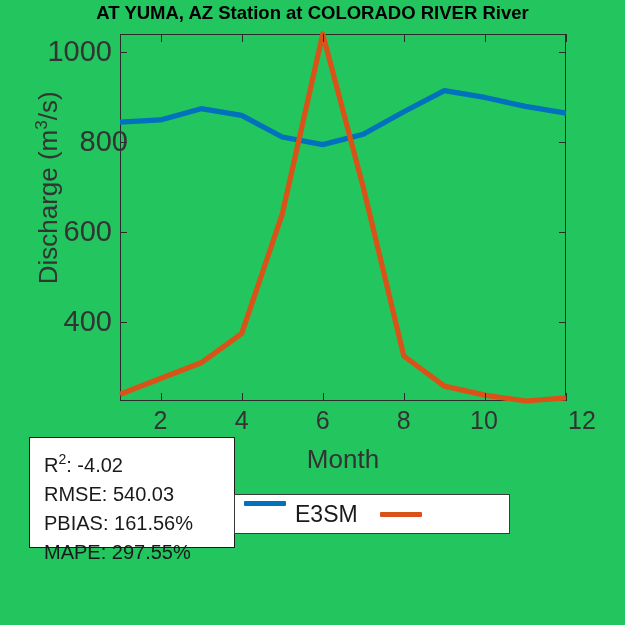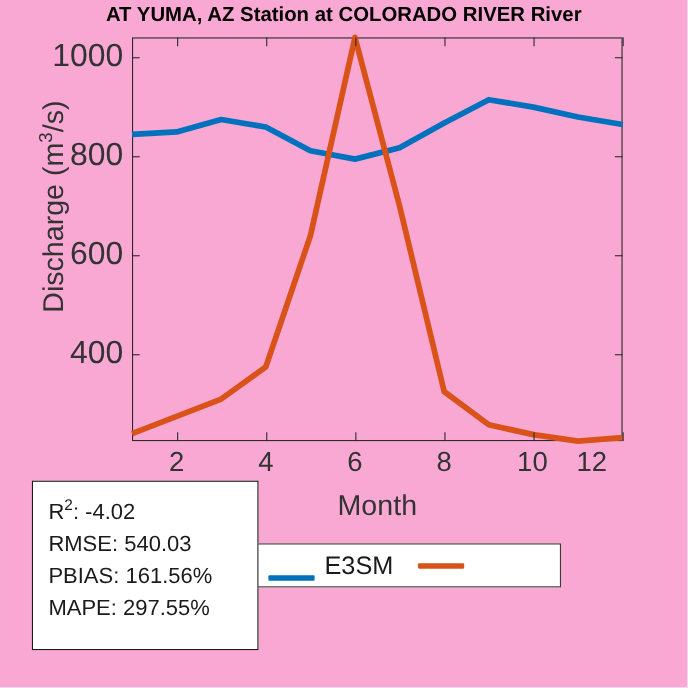--- a/index.html
+++ b/index.html
@@ -4,21 +4,21 @@
 <style>
   html, body {
     margin: 0;
     padding: 0;
     background: #ffffff;
   }
   #page {
     position: relative;
     width: 625px;
     height: 625px;
-    background: #f9a8d4;
+    background: #22c55e;
     font-family: "Liberation Sans", sans-serif;
     overflow: hidden;
   }
   
   #chart-title {
     position: absolute;
     left: 0;
     top: 2px;
     width: 625px;
     text-align: center;
@@ -111,21 +111,21 @@
     text-align: center;
     font-size: 26px;
     color: #333333;
   }
   
   #stats-box {
     position: absolute;
     left: 29px;
     top: 437px;
     width: 206px;
-    height: 154px;
+    height: 111px;
     border: 1.6px solid #1a1a1a;
     background: #ffffff;
     box-sizing: border-box;
     padding: 7px 8px 0 14px;
   }
   .stats-line {
     font-size: 20px;
     color: #1a1a1a;
     line-height: 29px;
     white-space: nowrap;
@@ -142,21 +142,21 @@
     width: 276px;
     height: 40px;
     border: 1.3px solid #3a3a3a;
     background: #ffffff;
     box-sizing: border-box;
     display: flex;
     align-items: center;
   }
   .legend-entry {
     display: flex;
-    align-items: flex-end;
+    align-items: flex-start;
     white-space: nowrap;
   }
   .legend-entry.first { margin-left: 9px; }
   .legend-entry.second { margin-left: 22px; }
   .legend-swatch {
     width: 42px;
     height: 5px;
     border-radius: 1px;
     margin-right: 9px;
   }
@@ -181,42 +181,42 @@
 
   <div id="tick-layer">
       <div class="ytick-mark" style="top: 322.293px;"></div>
       <div class="ytick-mark right" style="top: 322.293px;"></div>
       <div class="ytick-label" style="top: 307.293px; left: 0px; width: 112px;">400</div>
       <div class="ytick-mark" style="top: 232.342px;"></div>
       <div class="ytick-mark right" style="top: 232.342px;"></div>
       <div class="ytick-label" style="top: 217.342px; left: 0px; width: 112px;">600</div>
       <div class="ytick-mark" style="top: 142.391px;"></div>
       <div class="ytick-mark right" style="top: 142.391px;"></div>
-      <div class="ytick-label" style="top: 127.391px; left: 0px; width: 112px;">800</div>
+      <div class="ytick-label" style="top: 127.391px; left: 16px; width: 112px;">800</div>
       <div class="ytick-mark" style="top: 52.44px;"></div>
       <div class="ytick-mark right" style="top: 52.44px;"></div>
       <div class="ytick-label" style="top: 37.44px; left: 0px; width: 112px;">1000</div>
       <div class="xtick-mark" style="left: 160.545px;"></div>
       <div class="xtick-mark top" style="left: 160.545px;"></div>
       <div class="xtick-label" style="left: 130.545px;">2</div>
       <div class="xtick-mark" style="left: 241.636px;"></div>
       <div class="xtick-mark top" style="left: 241.636px;"></div>
       <div class="xtick-label" style="left: 211.636px;">4</div>
       <div class="xtick-mark" style="left: 322.727px;"></div>
       <div class="xtick-mark top" style="left: 322.727px;"></div>
       <div class="xtick-label" style="left: 292.727px;">6</div>
       <div class="xtick-mark" style="left: 403.818px;"></div>
       <div class="xtick-mark top" style="left: 403.818px;"></div>
       <div class="xtick-label" style="left: 373.818px;">8</div>
       <div class="xtick-mark" style="left: 484.909px;"></div>
       <div class="xtick-mark top" style="left: 484.909px;"></div>
       <div class="xtick-label" style="left: 454px;">10</div>
       <div class="xtick-mark" style="left: 566px;"></div>
       <div class="xtick-mark top" style="left: 566px;"></div>
-      <div class="xtick-label" style="left: 508px;">12</div>
+      <div class="xtick-label" style="left: 552px;">12</div>
     </div>
 
   <div id="ylabel"><span>Discharge (m</span><sup>3</sup><span>/s)</span></div>
   <div id="xlabel">Month</div>
 
   <div id="stats-box">
     <div class="stats-line"><span>R</span><sup>2</sup><span>: -4.02</span></div>
     <div class="stats-line">RMSE: 540.03</div>
     <div class="stats-line">PBIAS: 161.56%</div>
     <div class="stats-line">MAPE: 297.55%</div>

